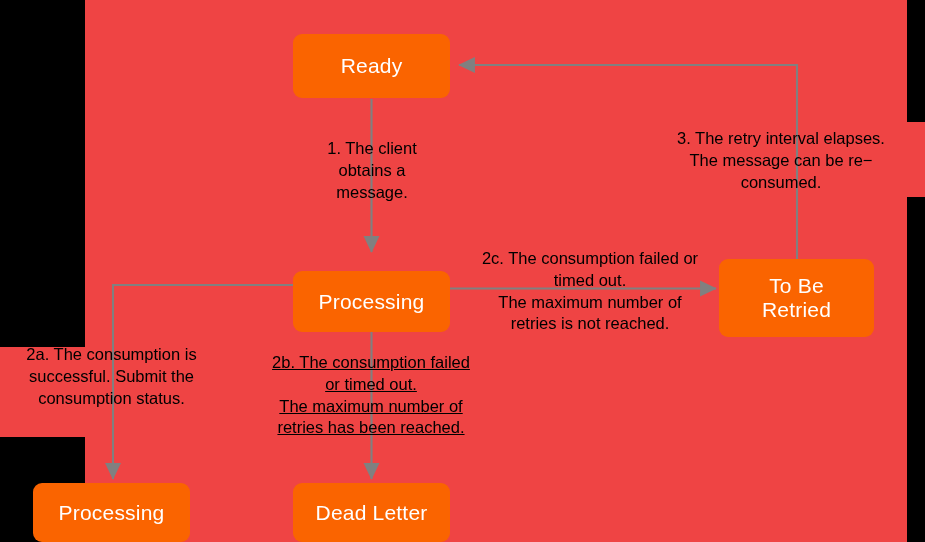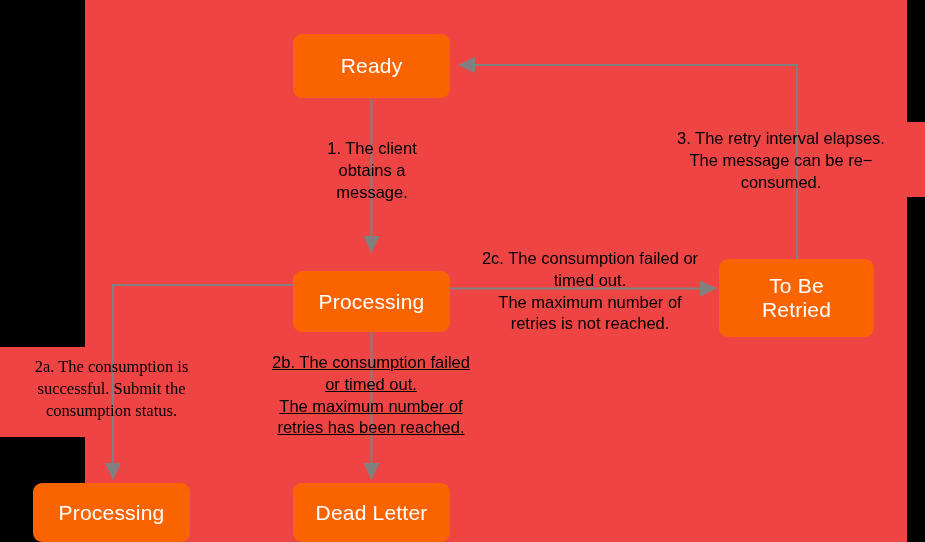--- a/index.html
+++ b/index.html
@@ -101,21 +101,21 @@
 
   <div class="edge-label" style="left:653px; top:128px; width:256px;">3. The retry interval elapses.
 The message can be re−
 consumed.</div>
 
   <div class="edge-label" style="left:462px; top:248px; width:256px;text-align:center;">2c. The consumption failed or
 timed out.
 The maximum number of
 retries is not reached.</div>
 
-  <div class="edge-label" style="left:6px; top:356px; width:211px;font-family:Liberation Serif, serif;">2a. The consumption is
+  <div class="edge-label" style="left:6px; top:344px; width:211px;">2a. The consumption is
 successful. Submit the
 consumption status.</div>
 
   <div class="edge-label" style="left:248px; top:352px; width:246px;text-decoration:underline;">2b. The consumption failed
 or timed out.
 The maximum number of
 retries has been reached.</div>
 
 </div>
 

